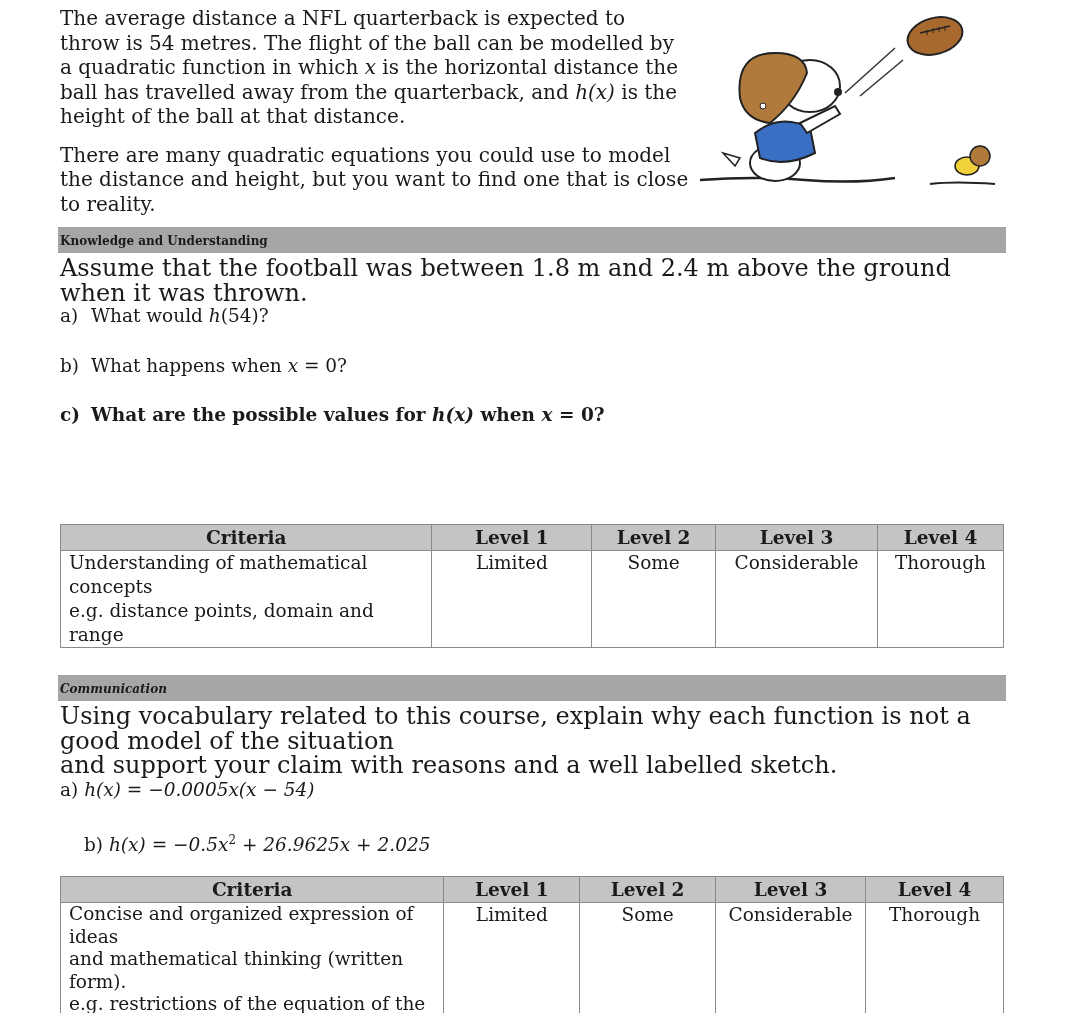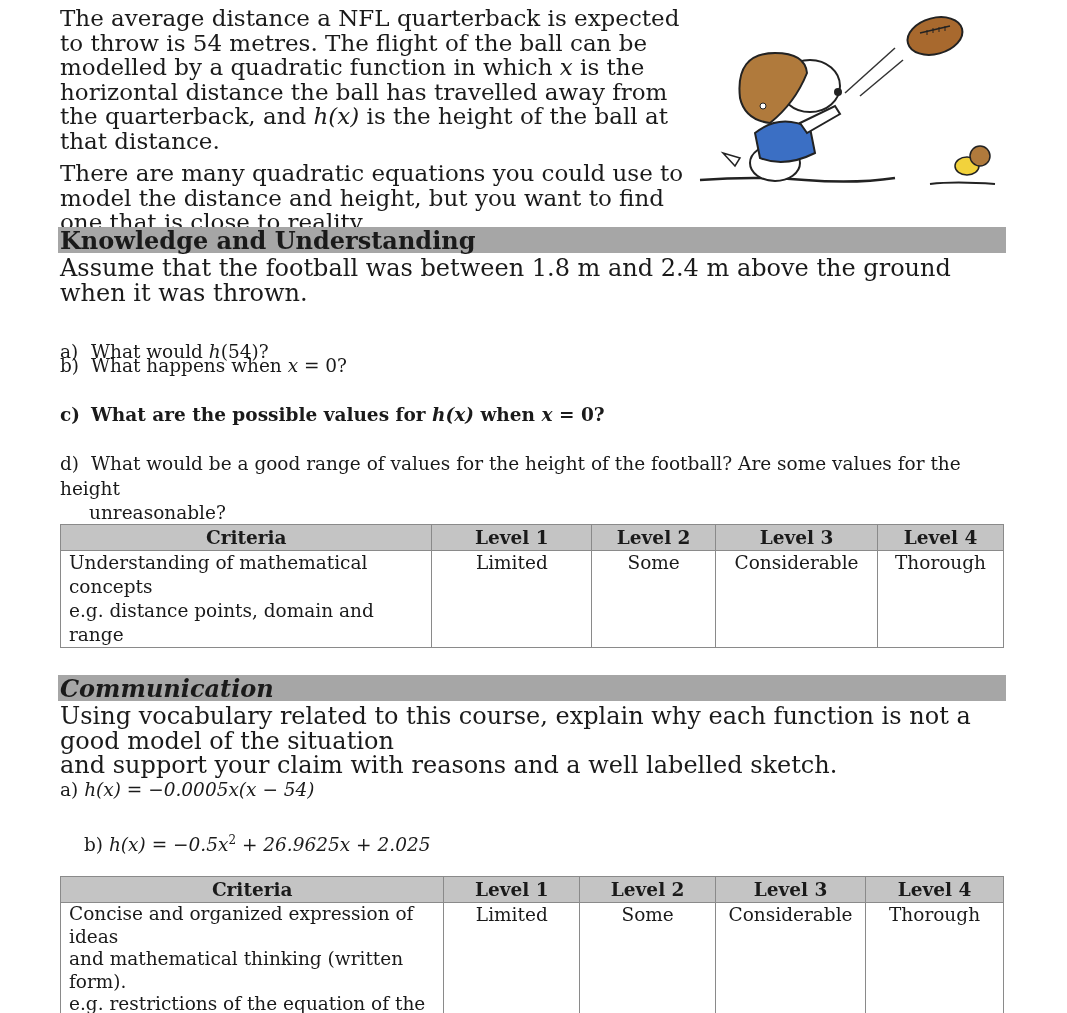--- a/index.html
+++ b/index.html
@@ -4,31 +4,31 @@
 <style>
   html, body { margin: 0; padding: 0; background: #ffffff; }
   body {
     width: 1067px; height: 1013px; position: relative; overflow: hidden;
     font-family: "DejaVu Serif", "Liberation Serif", serif;
     color: #1a1a1a;
   }
   .page { position: absolute; left: 0; top: 0; width: 1067px; height: 1013px; }
   .intro {
     position: absolute; left: 60px; top: 6px; width: 630px;
-    font-size: 23px; line-height: 24.5px;
+    font-size: 20px; line-height: 24.5px;
   }
   .intro p { margin: 0; }
-  .intro p + p { margin-top: 8px; }
+  .intro p + p { margin-top: 14px; }
   i, .math { font-style: italic; }
   .illustration { position: absolute; left: 695px; top: 8px; width: 320px; height: 190px; }
 
   .section-header {
     position: absolute; left: 58px; width: 948px; height: 26px;
     background: #a6a6a6;
-    font-weight: bold; font-size: 24px; line-height: 28px;
+    font-weight: bold; font-size: 12px; line-height: 28px;
     padding-left: 2px; box-sizing: border-box;
   }
   .text-line { position: absolute; left: 60px; font-size: 24px; line-height: 24.5px; width: 940px; }
   .question { position: absolute; left: 60px; font-size: 18.5px; line-height: 24.5px; width: 940px; }
   .question .qlabel { display: inline-block; width: 31px; }
   .question .cont { padding-left: 29px; }
 
   table.rubric {
     position: absolute; left: 60px; width: 944px;
     border-collapse: collapse; font-size: 18.5px; line-height: 24px;
@@ -79,32 +79,28 @@
 
     <g>
       <ellipse cx="272" cy="158" rx="12" ry="9" fill="#f2d23c" stroke="#222" stroke-width="1.5"></ellipse>
       <circle cx="285" cy="148" r="10" fill="#b07a3c" stroke="#222" stroke-width="1.5"></circle>
     </g>
   </svg>
 
   <div class="section-header" style="top:227px;">Knowledge and Understanding</div>
   <div class="text-line" style="top:256px;">Assume that the football was between 1.8 m and 2.4 m above the ground when it was thrown.</div>
 
-  <div class="question" style="top:304px;margin-top:36px;">
+  <div class="question" style="top:304px;">
     <span class="qlabel">a)</span><span>What would </span><i>h</i><span>(54)?</span>
   </div>
   <div class="question" style="top:354px;">
     <span class="qlabel">b)</span><span>What happens when </span><i>x</i><span> = 0?</span>
   </div>
   <div class="question" style="top:403px;font-weight:bold;">
     <span class="qlabel">c)</span><span>What are the possible values for </span><i>h(x)</i><span> when </span><i>x</i><span> = 0?</span>
-  </div>
-  <div class="question" style="top:452px;">
-    <div><span class="qlabel">d)</span><span>What would be a good range of values for the height of the football?  Are some values for the height</span></div>
-    <div class="cont">unreasonable?</div>
   </div>
 
   <table class="rubric" style="top:524px;">
     <colgroup>
         <col style="width:372px">
         <col style="width:160px">
         <col style="width:124px">
         <col style="width:162px">
         <col style="width:126px">
       </colgroup>

